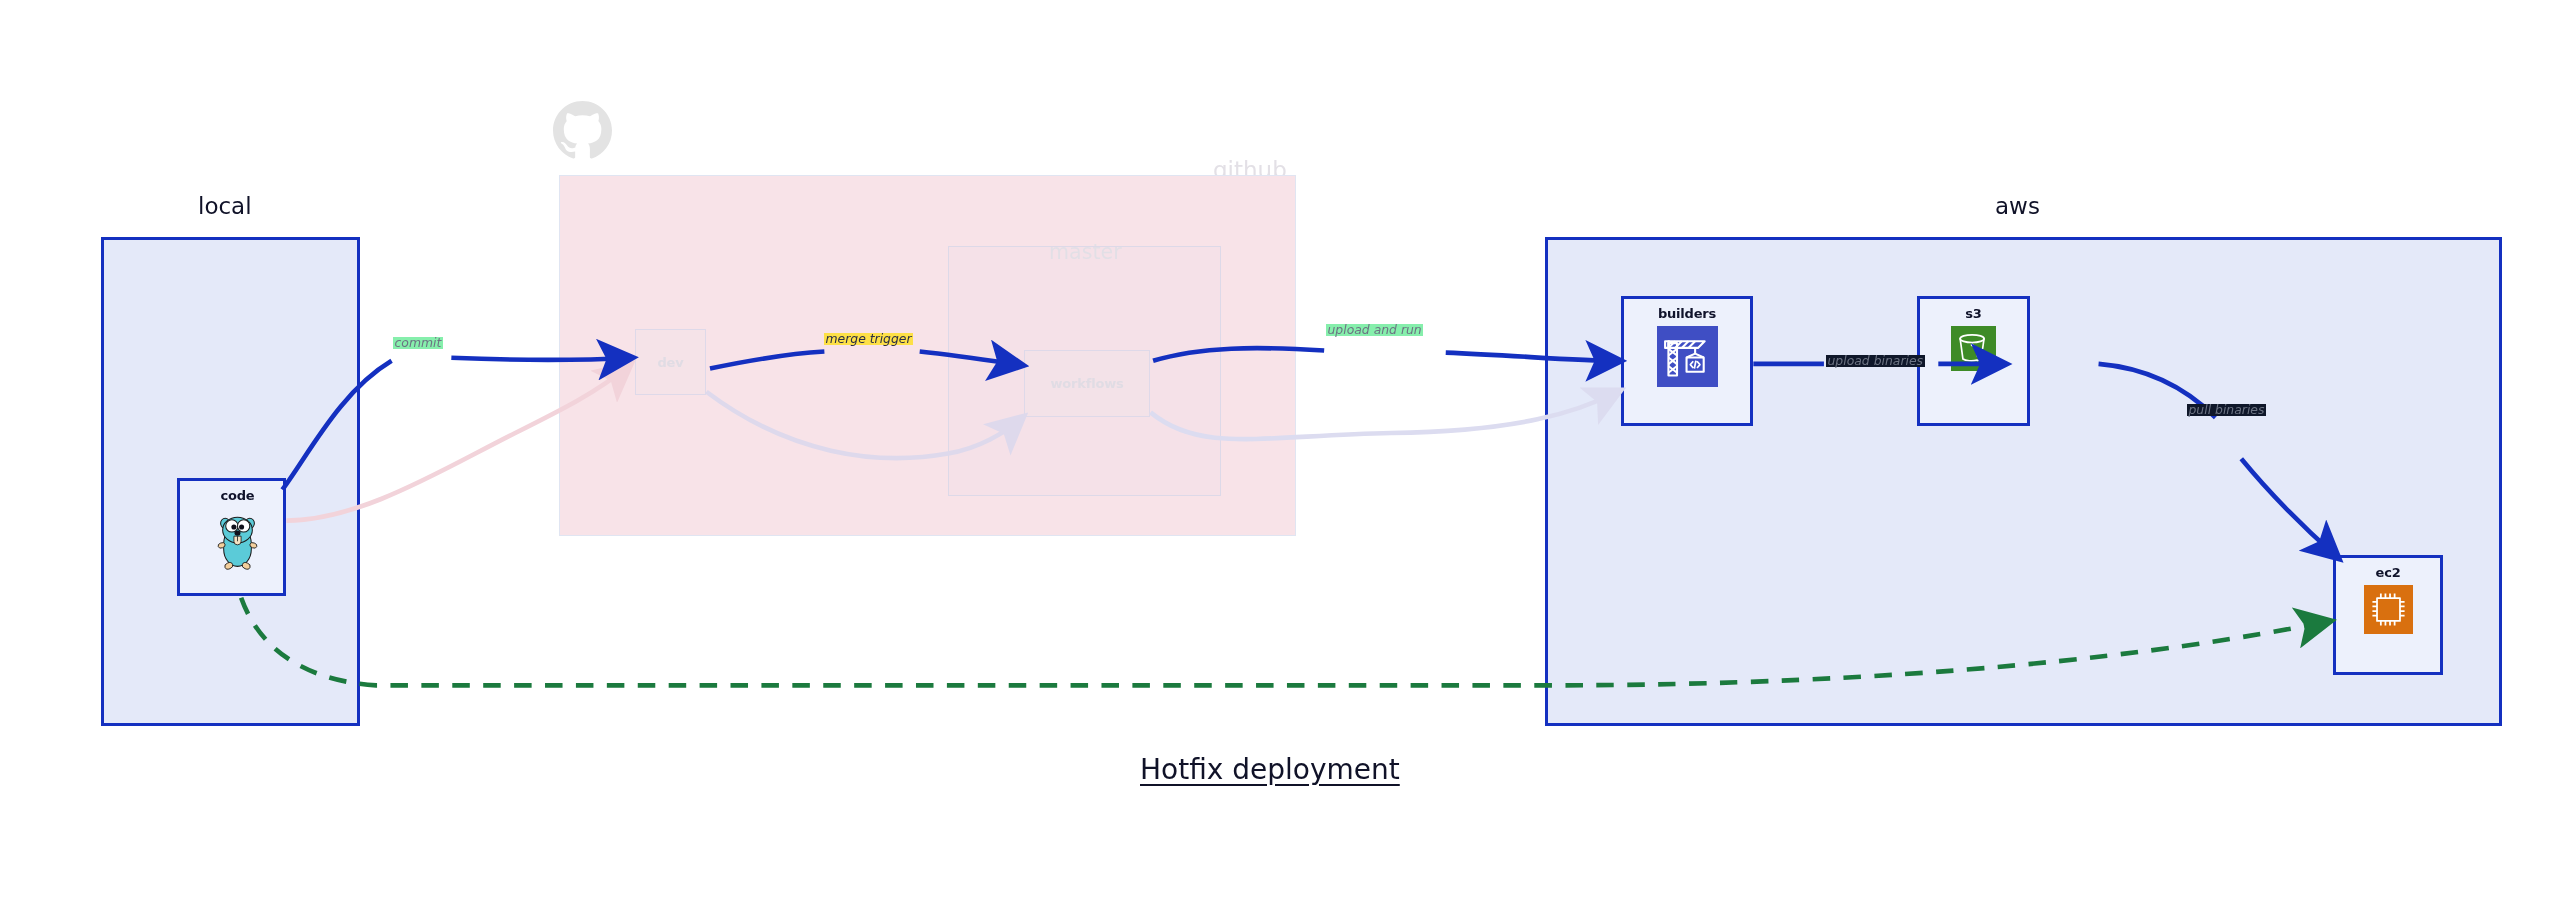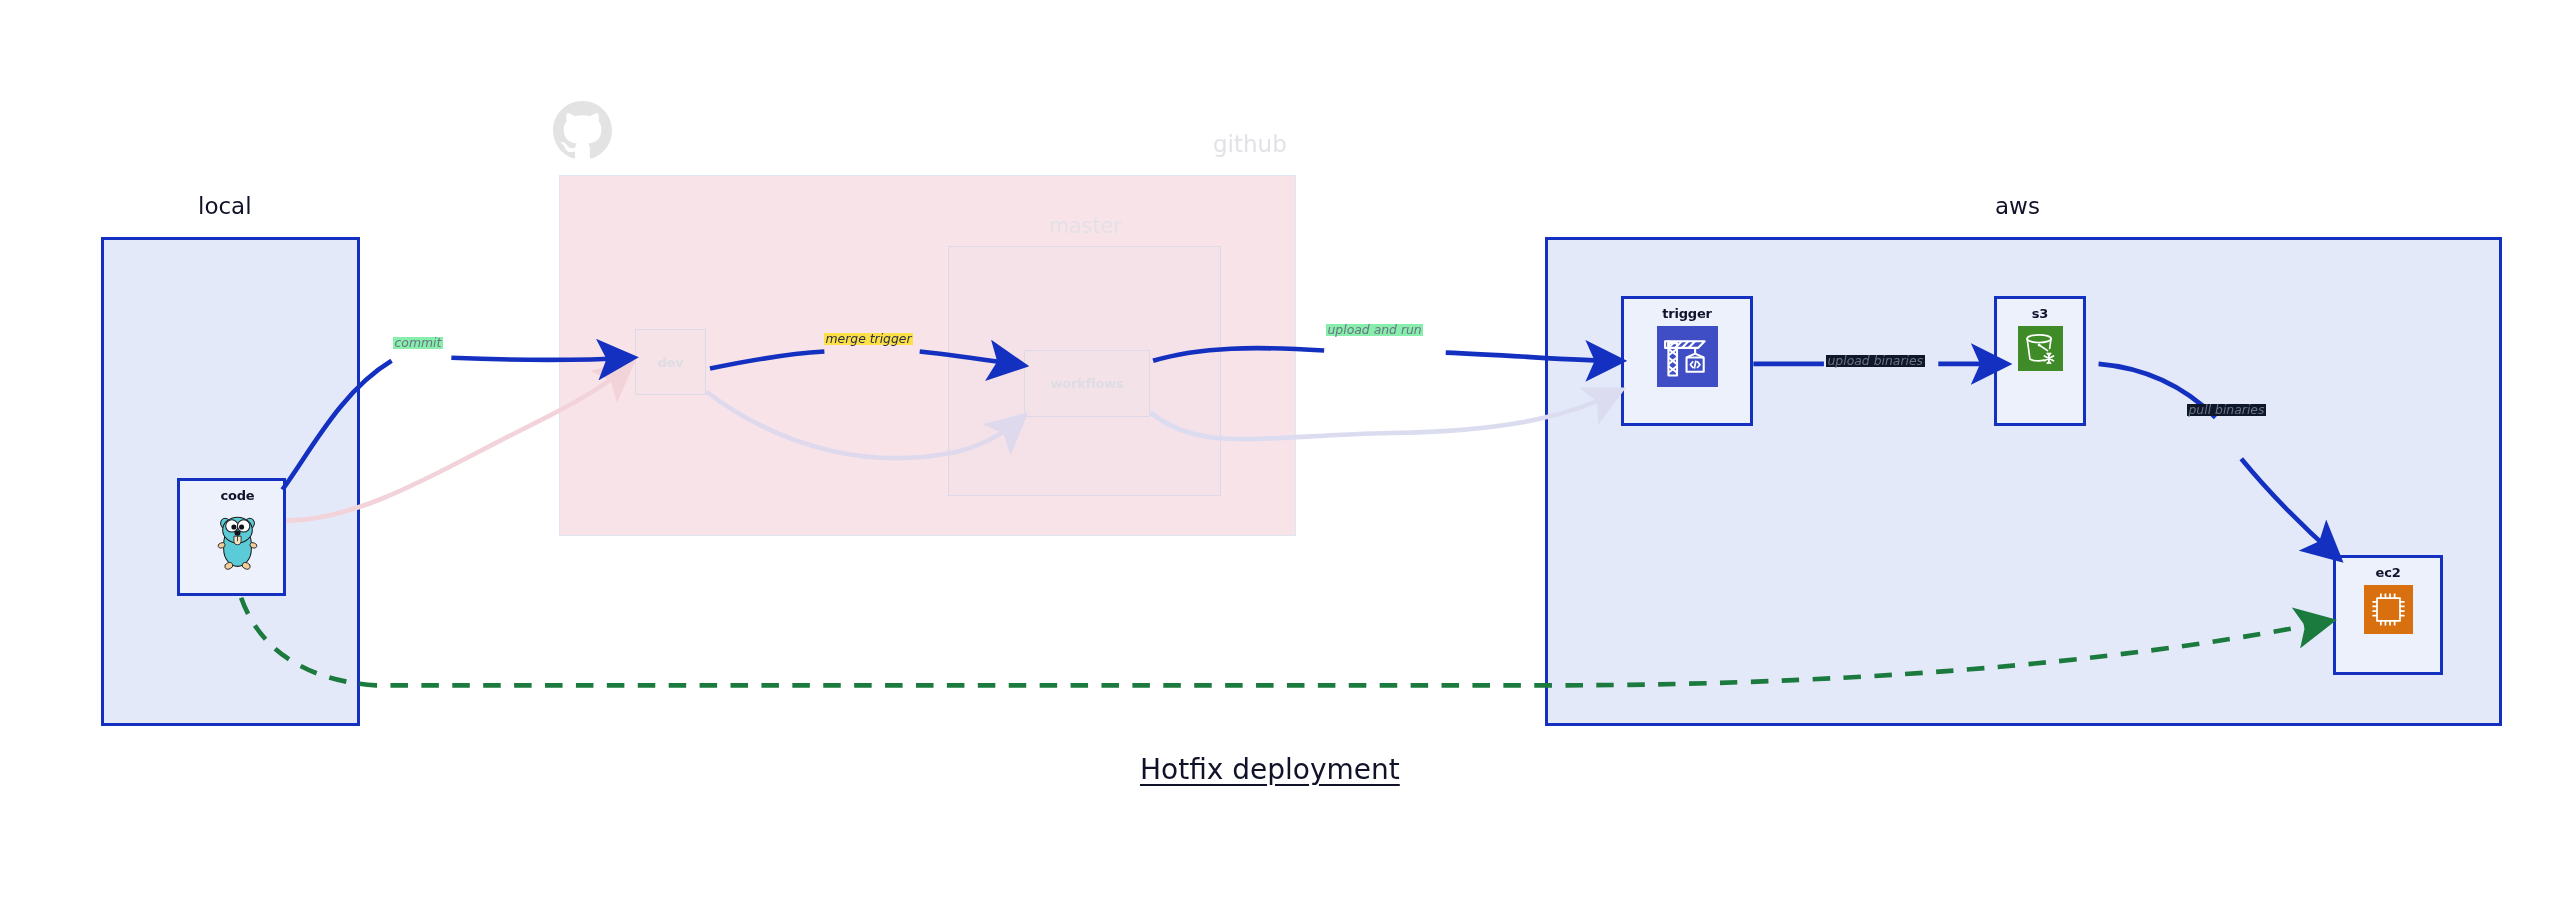--- a/index.html
+++ b/index.html
@@ -43,20 +43,21 @@
   }
   .group-label {
     position: absolute;
     font-family: "DejaVu Sans", sans-serif;
     font-size: 23px;
     color: #101228;
     white-space: nowrap;
   }
   .group-label.ghost {
     color: #e3e0e6;
+    margin-top: 26px;
   }
   
   .node {
     position: absolute;
     box-sizing: border-box;
     background: #edf1fc;
     border: 3.1px solid #1430c0;
     display: flex;
     flex-direction: column;
     align-items: center;
@@ -181,21 +182,21 @@
         <ellipse cx="72" cy="113" rx="8" ry="6" fill="#f3cf9c" stroke="#1b1b1b" stroke-width="1.6" transform="rotate(22 72 113)"></ellipse>
       </svg>
     </span>
   </div>
 
   <div class="group-label" style="left:1995px;top:193px;text-align:right;">aws</div>
 
   <div class="group-box group-aws" style="left:1545px;top:237px;width:957px;height:489px;"></div>
 
   <div class="node" style="left:1621px;top:296px;width:132px;height:130px;">
-    <span class="node-title">trigger</span>
+    <span class="node-title">builders</span>
     <span class="node-icon">
       <svg width="61" height="61" viewBox="0 0 64 64">
         <rect x="0" y="0" width="64" height="64" fill="#3f4ec4"></rect>
         <g fill="none" stroke="#ffffff" stroke-width="2.2" stroke-linejoin="round">
 
           <rect x="12" y="18" width="9" height="34"></rect>
           <path d="M12 24 L21 31 M21 24 L12 31 M12 33 L21 40 M21 33 L12 40 M12 42 L21 49 M21 42 L12 49"></path>
 
           <rect x="8.5" y="16" width="4" height="7"></rect>
 
@@ -205,21 +206,21 @@
           <path d="M40 23 L40 29"></path>
 
           <path d="M31 33 L40 29 L49 33"></path>
           <rect x="31" y="33" width="18" height="15"></rect>
           <path d="M38 37 L35 40.5 L38 44 M42 37 L45 40.5 L42 44 M40.8 36.3 L39.2 44.8" stroke-width="1.8"></path>
         </g>
       </svg>
     </span>
   </div>
 
-  <div class="node" style="left:1994px;top:296px;width:92px;height:130px;">
+  <div class="node" style="left:1917px;top:296px;width:113px;height:130px;">
     <span class="node-title">s3</span>
     <span class="node-icon">
       <svg width="45" height="45" viewBox="0 0 64 64">
         <rect x="0" y="0" width="64" height="64" fill="#3e8b27"></rect>
         <g fill="none" stroke="#ffffff" stroke-width="2.4" stroke-linecap="round" stroke-linejoin="round">
           <ellipse cx="30" cy="18" rx="17" ry="5.5"></ellipse>
           <path d="M13 18 L17 47 a13 4.5 0 0 0 20 1.5"></path>
           <path d="M47 18 L45 32"></path>
           <path d="M30 27 L42 35"></path>
           <circle cx="30" cy="27" r="2" fill="#ffffff" stroke="none"></circle>

